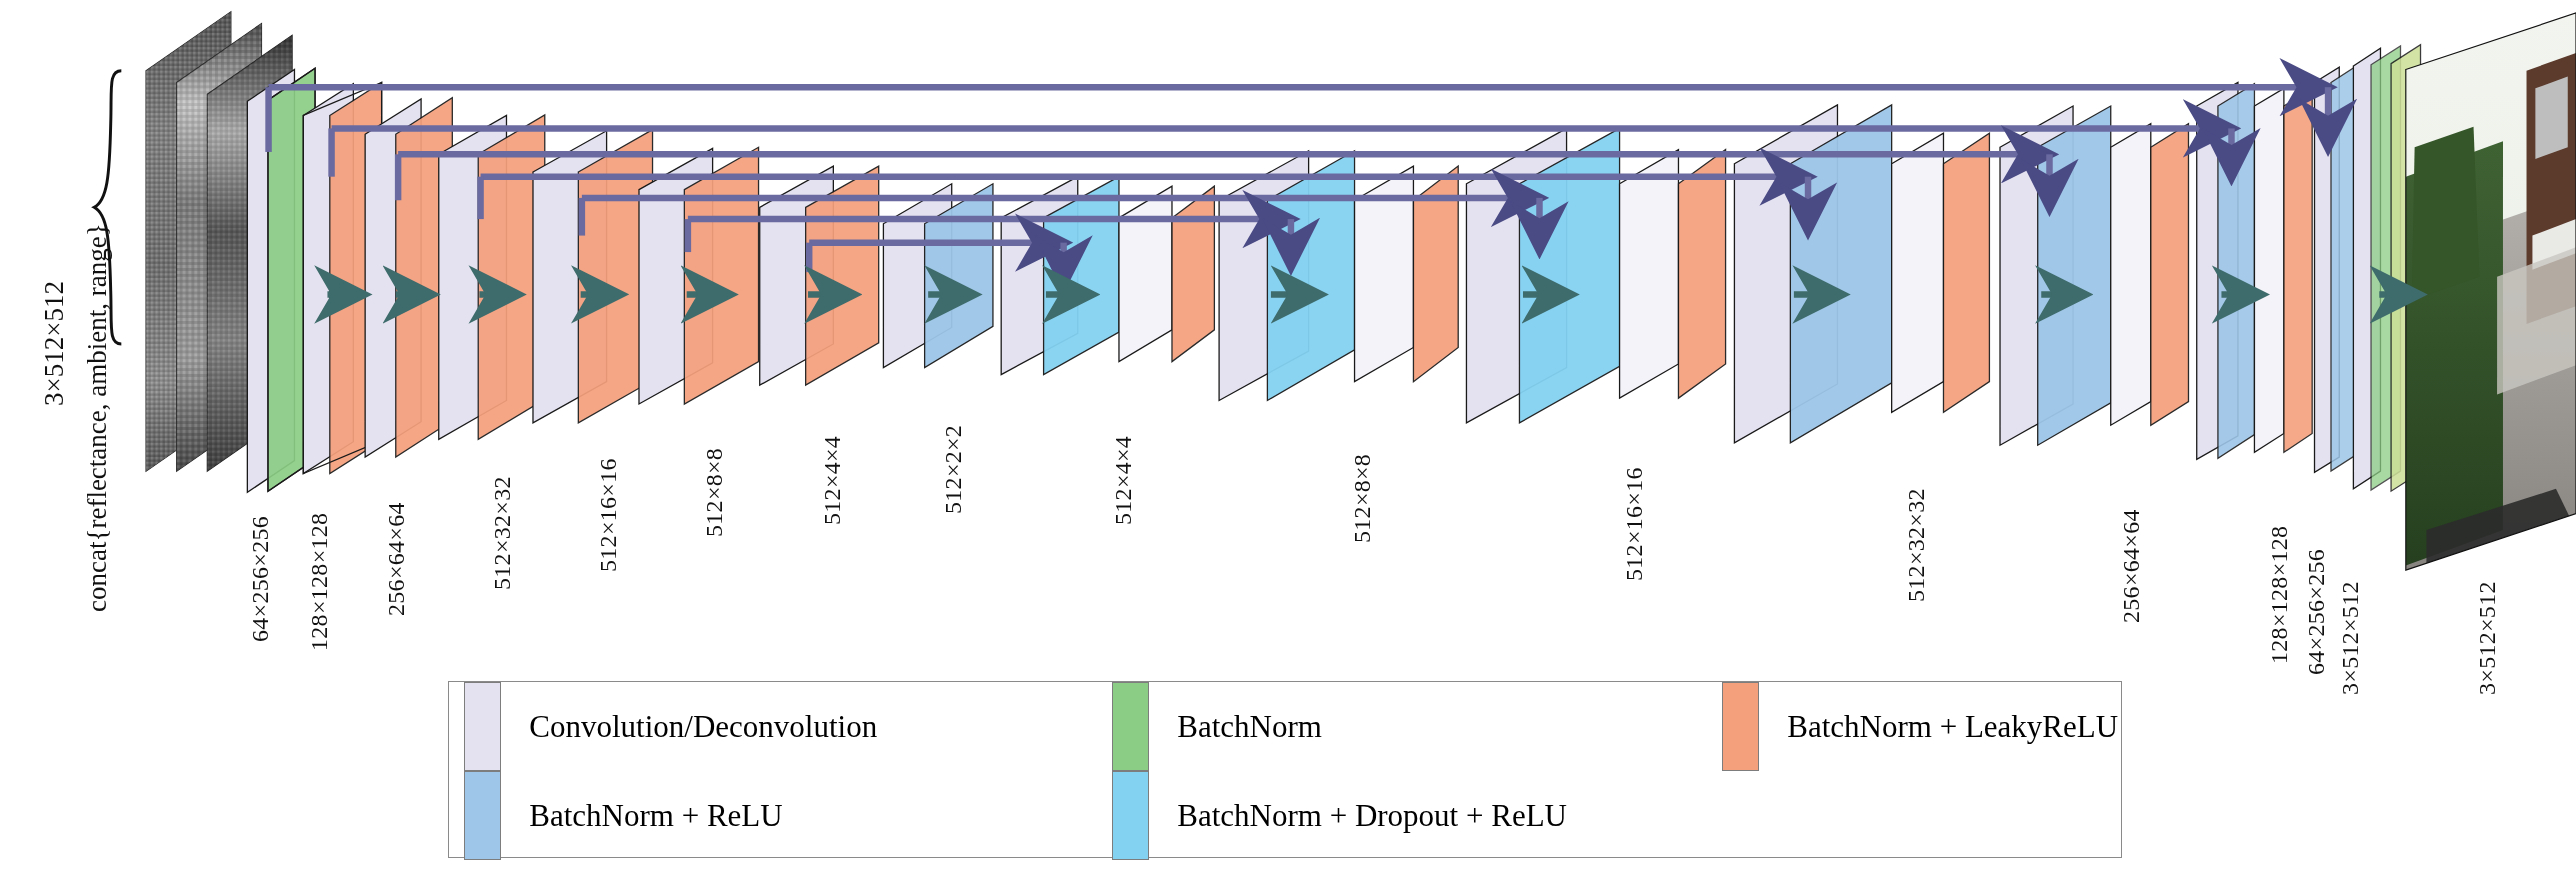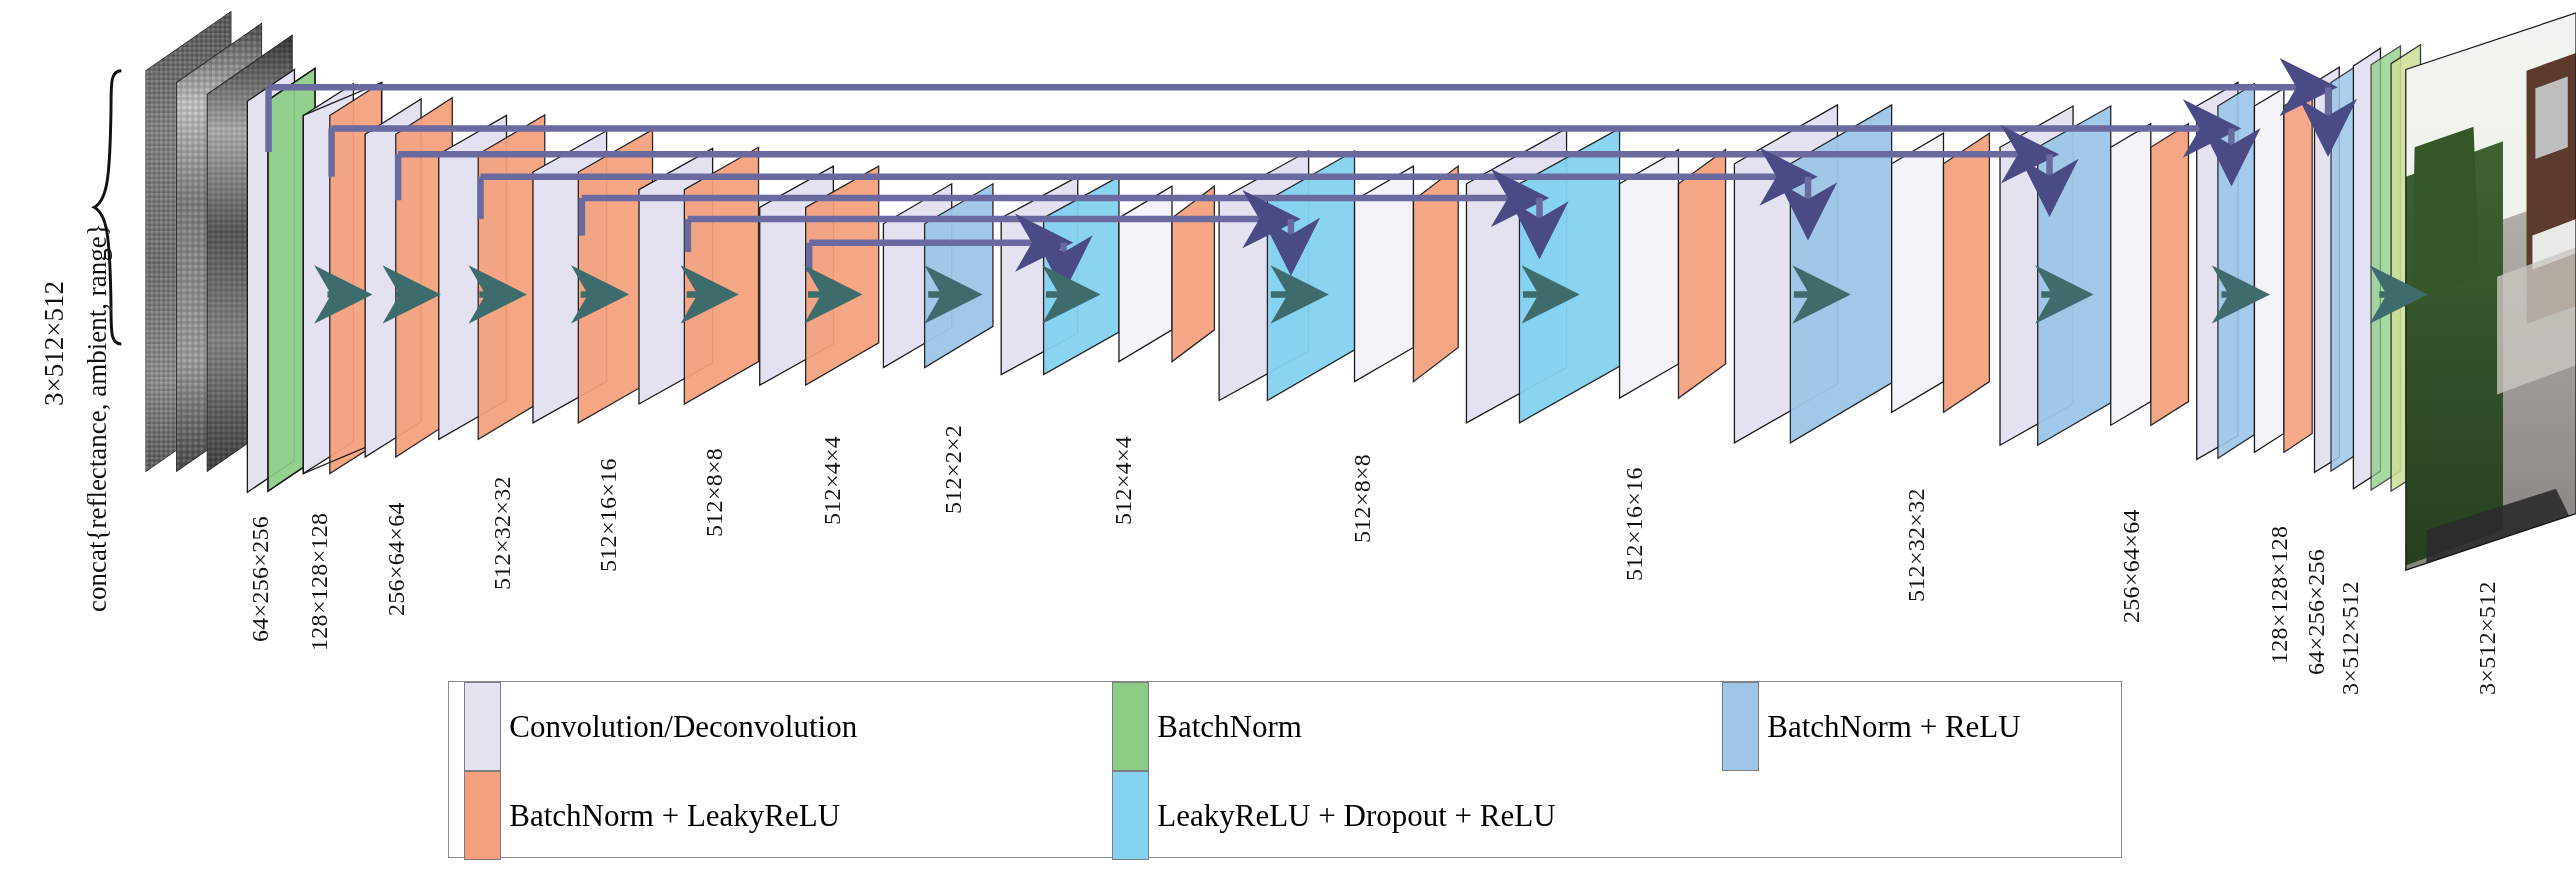--- a/index.html
+++ b/index.html
@@ -8,21 +8,21 @@
   #stage{position:absolute;left:0;top:0;width:2576px;height:874px;}
   svg.layer{position:absolute;left:0;top:0;width:2576px;height:874px;overflow:visible;}
   .vlabel{position:absolute;transform-origin:0 0;white-space:nowrap;
           font-size:24px;letter-spacing:0.3px;color:#111;}
   .inlabel{position:absolute;transform-origin:0 0;white-space:nowrap;font-size:27px;color:#111;}
   #legend{position:absolute;left:448px;top:681px;width:1674px;height:177px;
           border:1.8px solid #8a8a8a;background:#fff;box-sizing:border-box;}
   .lgrid{position:absolute;left:0;top:0;width:100%;height:100%;
          display:grid;grid-template-columns:648px 610px 416px;
          grid-template-rows:1fr 1fr;align-items:center;}
-  .lcell{display:flex;align-items:center;gap:8px;padding-left:15.3px;}
+  .lcell{display:flex;align-items:center;gap:28px;padding-left:15.3px;}
   .sw{width:35px;height:87px;border:1.8px solid #7d7d7d;flex:0 0 auto;}
   .ltxt{font-size:31px;line-height:1;white-space:nowrap;}
 </style>
 </head>
 <body>
 
 <div id="stage">
 
   <svg class="layer" viewBox="0 0 4374 1484">
     <defs>
@@ -293,28 +293,28 @@
     <div class="lgrid">
       <div class="lcell">
         <span class="sw" style="background:#e4e2f0"></span>
         <span class="ltxt">Convolution/Deconvolution</span>
       </div>
       <div class="lcell">
         <span class="sw" style="background:#8ccd85"></span>
         <span class="ltxt">BatchNorm</span>
       </div>
       <div class="lcell">
+        <span class="sw" style="background:#f5a07c"></span>
+        <span class="ltxt">BatchNorm + LeakyReLU</span>
+      </div>
+      <div class="lcell">
         <span class="sw" style="background:#9dc6e8"></span>
         <span class="ltxt">BatchNorm + ReLU</span>
       </div>
       <div class="lcell">
-        <span class="sw" style="background:#f5a07c"></span>
-        <span class="ltxt">BatchNorm + LeakyReLU</span>
-      </div>
-      <div class="lcell">
         <span class="sw" style="background:#84d2f2"></span>
-        <span class="ltxt">LeakyReLU + Dropout + ReLU</span>
+        <span class="ltxt">BatchNorm + Dropout + ReLU</span>
       </div>
     </div>
   </div>
 
 </div>
 
 
 </body></html>

